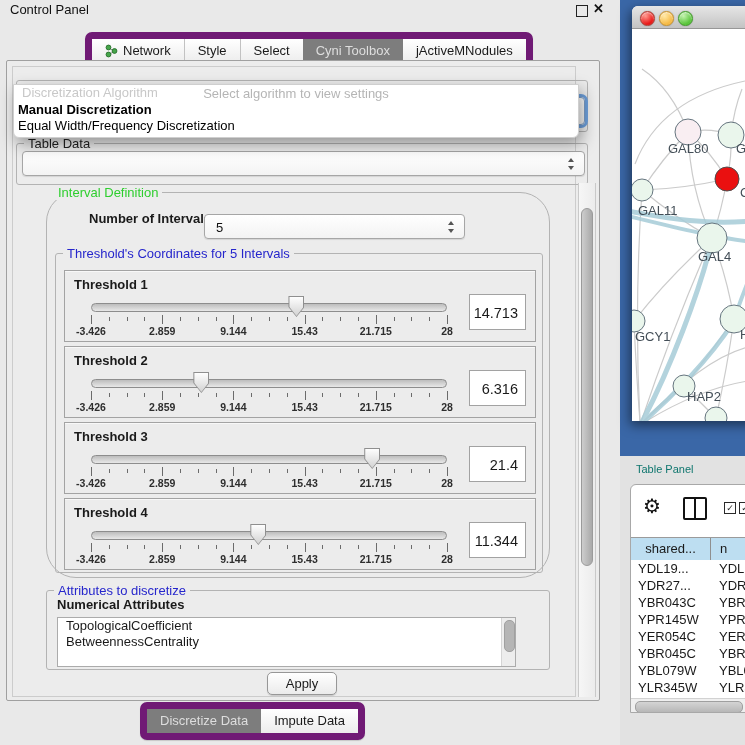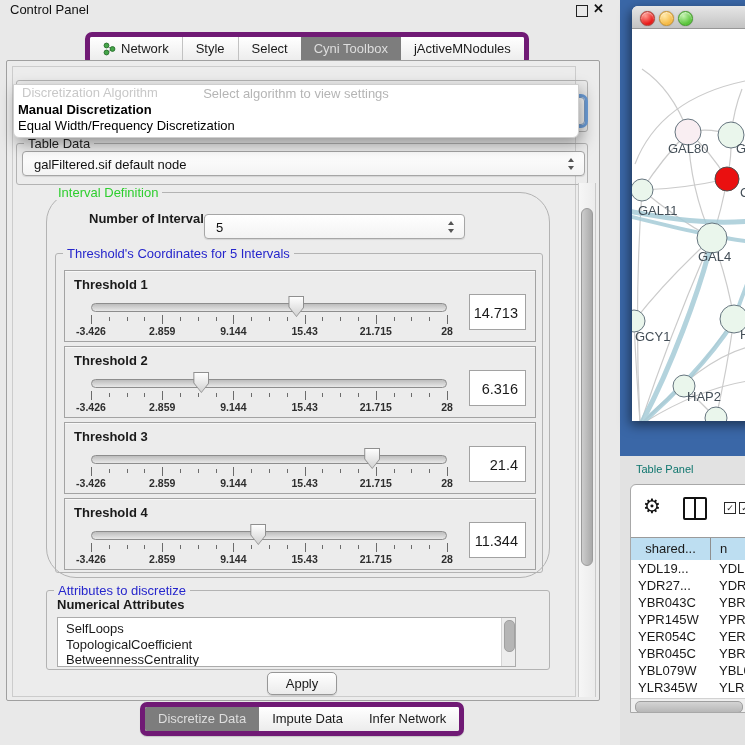--- a/index.html
+++ b/index.html
@@ -6,21 +6,21 @@
   body{width:745px;height:745px;overflow:hidden;position:relative;background:#e9e9e9;
        font-family:"Liberation Sans",sans-serif;color:#1a1a1a;}
   .abs{position:absolute;}
 
   
   .cp-title{left:10px;top:2px;font-size:13px;color:#111;}
   .float-icon{left:576px;top:5px;width:10px;height:10px;border:1.6px solid #222;background:#e9e9e9;}
   .close-icon{left:593px;top:1px;font-size:13px;font-weight:bold;color:#111;}
 
   
-  .tabbar{display:flex;border:5px solid #701a75;border-radius:7px;overflow:hidden;
+  .tabbar{display:flex;border:7px solid #701a75;border-radius:7px;overflow:hidden;
           background:#fff;height:24px;box-shadow:0 1px 1px rgba(0,0,0,.15);}
   .tab{display:flex;align-items:center;gap:5px;padding:0 13px;font-size:13px;line-height:24px;
        background:linear-gradient(#ffffff,#ececec);color:#1a1a1a;white-space:nowrap;}
   .tab.sep{border-left:1px solid #c2c2c2;}
   .tab.sel{background:var(--selected-tab,#7d7d7d);color:#dedede;border-left:none;}
 
   
   .outer{left:6px;top:60px;width:592px;height:639px;border:1px solid #a0a0a0;background:#ececec;border-radius:2px;}
   .inner{left:12px;top:66px;width:562px;height:629px;border:1px solid #cccccc;}
 
@@ -149,21 +149,20 @@
 
 <div class="abs group" style="left:16px;top:80px;width:570px;height:50px;"></div>
 <div class="abs combo focus" style="left:22px;top:97px;width:561px;height:26px;z-index:5;">
   <span class="spinner"></span>
 </div>
 
 <div class="abs group" style="left:16px;top:143px;width:570px;height:40px;">
   <span class="gtitle" style="color:#222;">Table Data</span>
 </div>
 <div class="abs combo" style="left:22px;top:151px;width:561px;height:23px;">
-  <span class="val">galFiltered.sif default node</span>
   <span class="spinner"></span>
 </div>
 
 <div class="abs popup">
   <div class="pop-row pop-placeholder">Select algorithm to view settings</div>
   <div class="pop-row pop-opt1">Manual Discretization</div>
   <div class="pop-row pop-opt2">Equal Width/Frequency Discretization</div>
 </div>
 <div class="abs washed-title">Discretization Algorithm</div>
 
@@ -342,40 +341,36 @@
       </div>
       <div class="vfield">11.344</div>
     </div>
   </div>
 </div>
 
 <div class="abs group" style="left:46px;top:590px;width:502px;height:78px;">
   <span class="gtitle blue">Attributes to discretize</span>
   <div class="attr-label">Numerical Attributes</div>
   <div class="attr-list">
-    <div class="attr-item" style="padding-top:3px;">SelfLoops</div>
     <div class="attr-item">TopologicalCoefficient</div>
     <div class="attr-item">BetweennessCentrality</div>
     <div class="list-scroll">
       <div class="list-thumb"></div>
     </div>
   </div>
 </div>
 
 <div class="abs apply">Apply</div>
 
 <div class="abs tabbar" style="left:140px;top:702px;">
   <div class="tab sel">
       <span>Discretize Data</span>
     </div>
   <div class="tab">
       <span>Impute Data</span>
-    </div>
-  <div class="tab">
-      <span>Infer Network</span>
     </div>
 </div>
 
 <div class="abs desktop"></div>
 
 <div class="abs netwin">
   <div class="wtbar">
     <div class="light l-red"></div>
     <div class="light l-yel"></div>
     <div class="light l-grn"></div>

